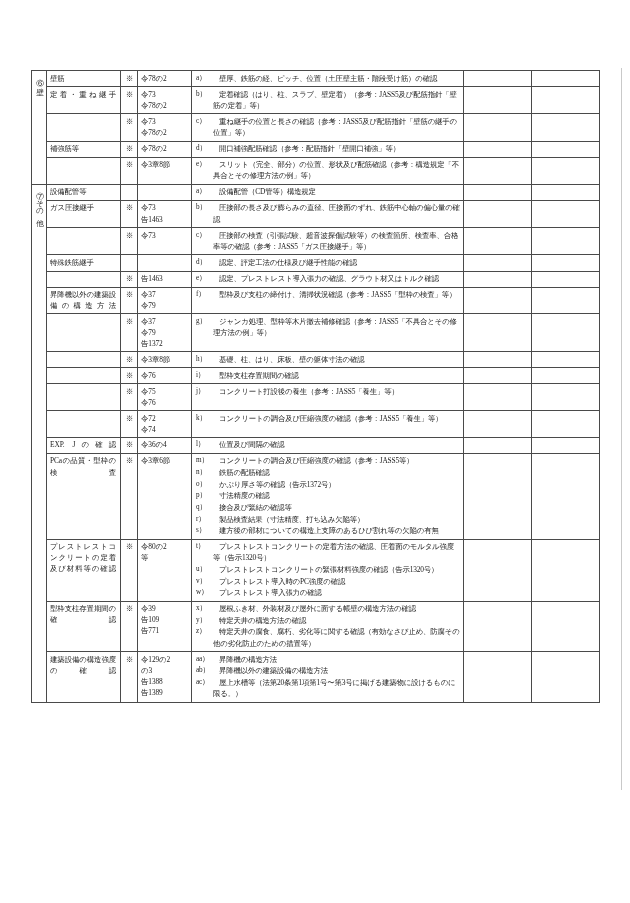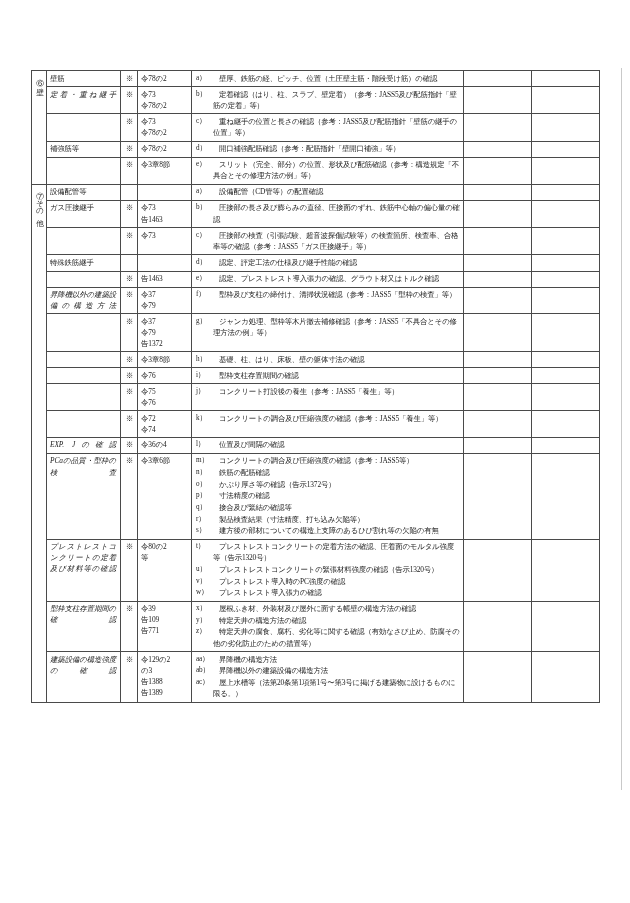--- a/index.html
+++ b/index.html
@@ -80,21 +80,20 @@
   }
 
   td.item-cell {
     padding-left: 4px;
     letter-spacing: -0.1px;
   }
   td.item-cell.justified {
     text-align: justify;
     text-align-last: justify;
     padding-right: 4px;
-    font-style: italic;
   }
   td.mark-cell {
     text-align: center;
     padding-left: 0;
     padding-right: 0;
     font-size: 7.6px;
   }
   td.law-cell {
     padding-left: 4px;
     white-space: pre-line;
@@ -232,21 +231,21 @@
           </tr>
           <tr>
             <td class="group-cell" rowspan="16"><span class="vertical-label">⑦その他</span></td>
             <td class="item-cell">設備配管等</td>
             <td class="mark-cell"></td>
             <td class="law-cell"></td>
             <td class="detail-cell">
               <ul class="detail-list">
                 <li>
                   <span class="lbl">a）</span>
-                  <span class="txt">設備配管（CD管等）の配置確認</span>
+                  <span class="txt">設備配管（CD管等）構造規定</span>
                 </li>
               </ul>
             </td>
             <td class="blank-cell"></td>
             <td class="blank-cell"></td>
           </tr>
           <tr>
             <td class="item-cell">ガス圧接継手</td>
             <td class="mark-cell">※</td>
             <td class="law-cell">令73

